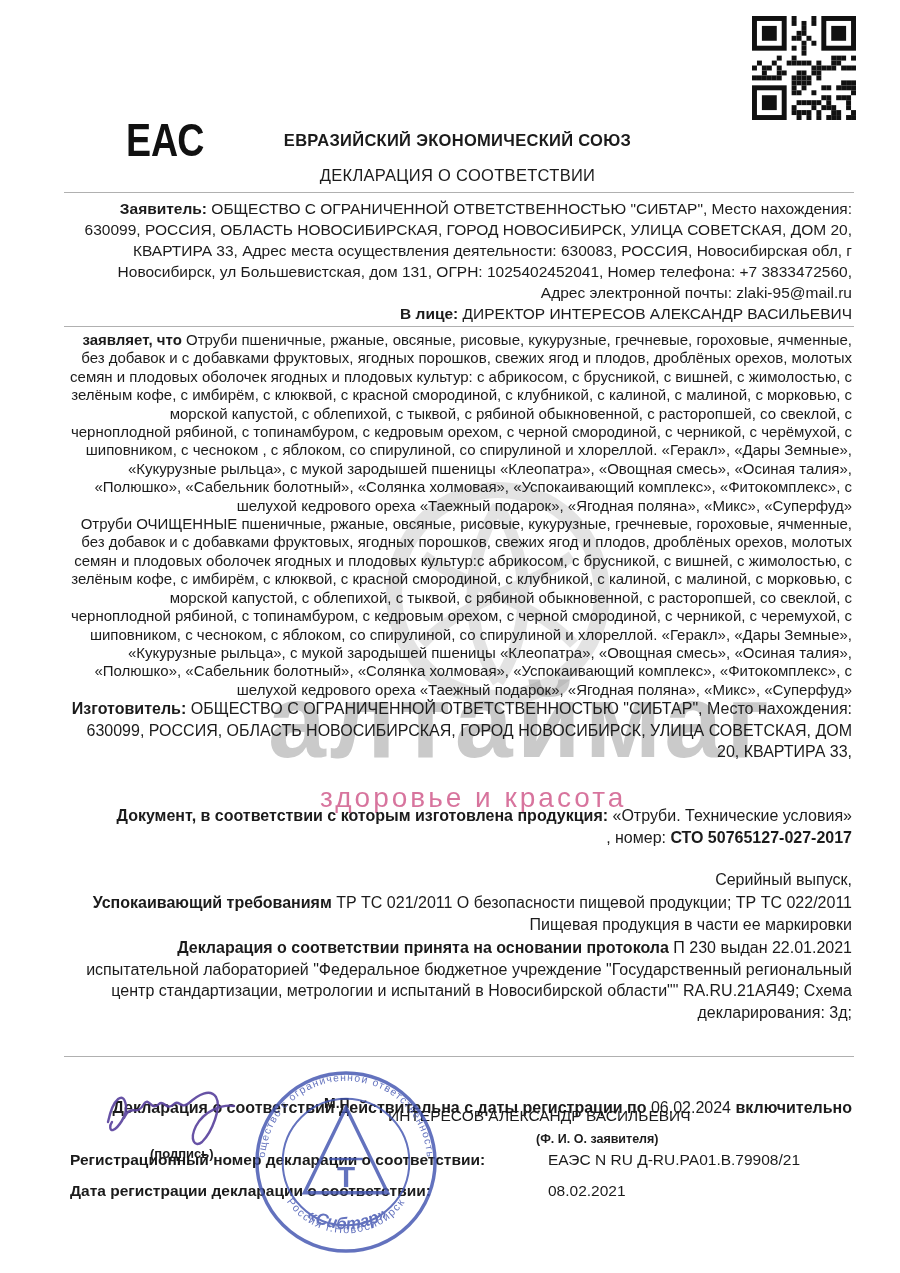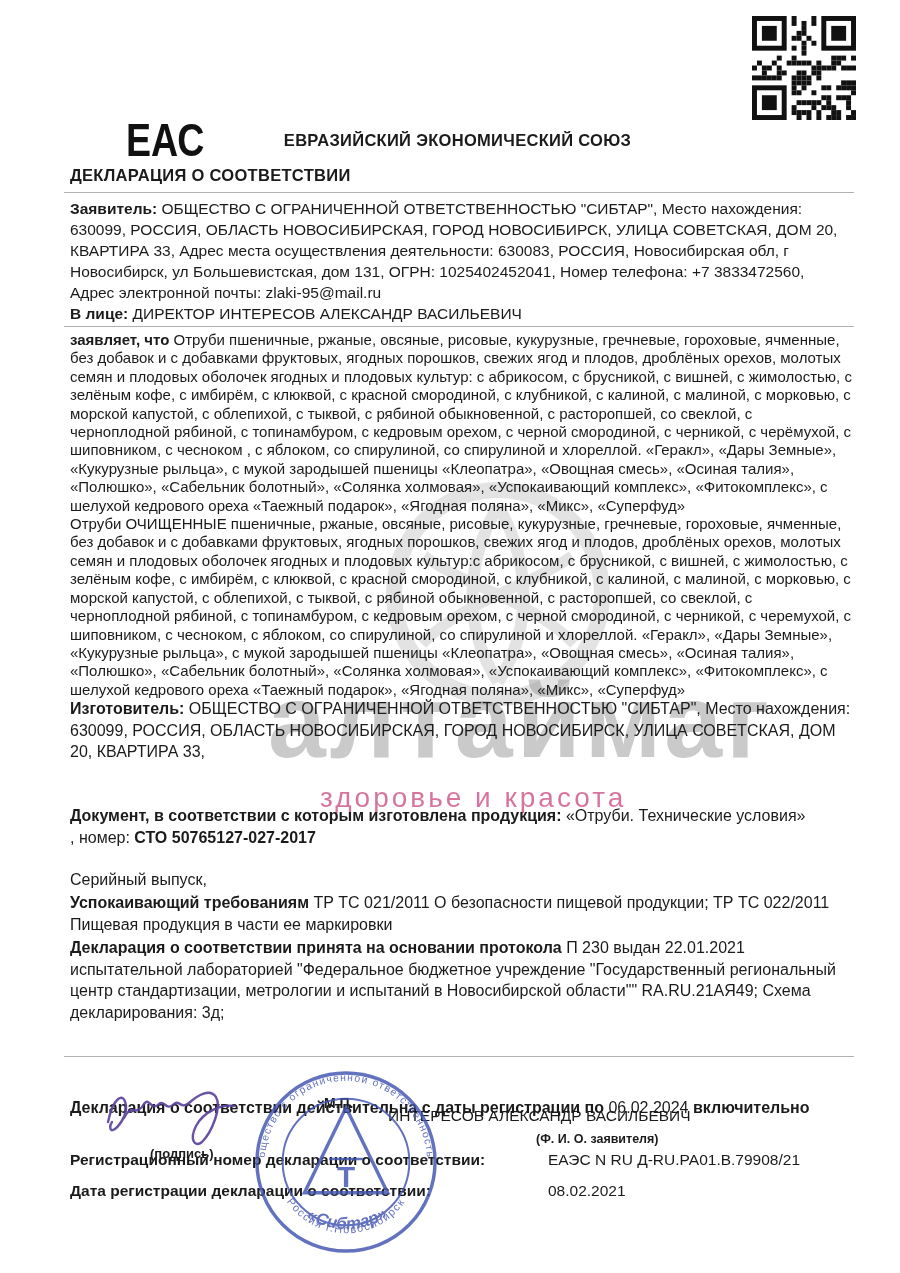--- a/index.html
+++ b/index.html
@@ -7,25 +7,25 @@
         font-family:"Liberation Sans","DejaVu Sans",sans-serif;color:#1b1b1b;overflow:hidden;}
   
   .wm-layer{position:absolute;inset:0;z-index:1;}
   .content-layer{position:absolute;inset:0;z-index:2;}
   .stamp-layer{position:absolute;inset:0;z-index:3;pointer-events:none;}
   
   .eac-logo{position:absolute;left:126px;top:108px;}
   .qr{position:absolute;left:752px;top:16px;}
   .title1{position:absolute;left:70px;right:55px;top:131px;text-align:center;
           font-size:16.5px;font-weight:bold;letter-spacing:.3px;}
-  .title2{position:absolute;left:70px;right:55px;top:166px;
-          font-size:16.5px;font-weight:bold;letter-spacing:.3px;}
+  .title2{position:absolute;left:70px;right:55px;top:166px;text-align:center;
+          font-size:16.5px;font-weight:normal;letter-spacing:.3px;}
   .rule{position:absolute;left:64px;right:46px;border-top:1px solid #b0b0b0;}
   
-  .sec{position:absolute;left:70px;width:782px;font-size:16px;line-height:21.5px;}
+  .sec{position:absolute;left:70px;width:782px;font-size:16px;line-height:21.5px;text-align:right;}
   .b{font-weight:bold;}
   .sec.applicant{top:198px;font-size:15.5px;line-height:21px;}
   .sec.declares{top:331px;font-size:15px;line-height:18.4px;}
   .sec.manufacturer{top:698px;}
   .sec.prod-address{top:762px;}
   .sec.doc{top:805px;}
   .sec.codes{top:848px;}
   .sec.serial{top:869px;}
   .sec.reqs{top:892px;}
   .sec.protocol{top:937px;}

